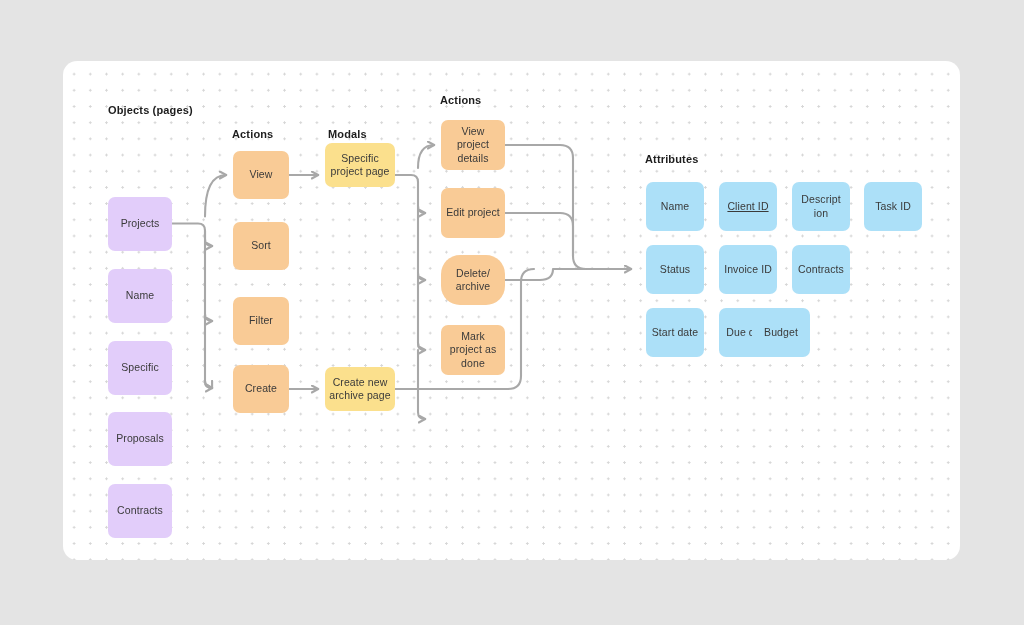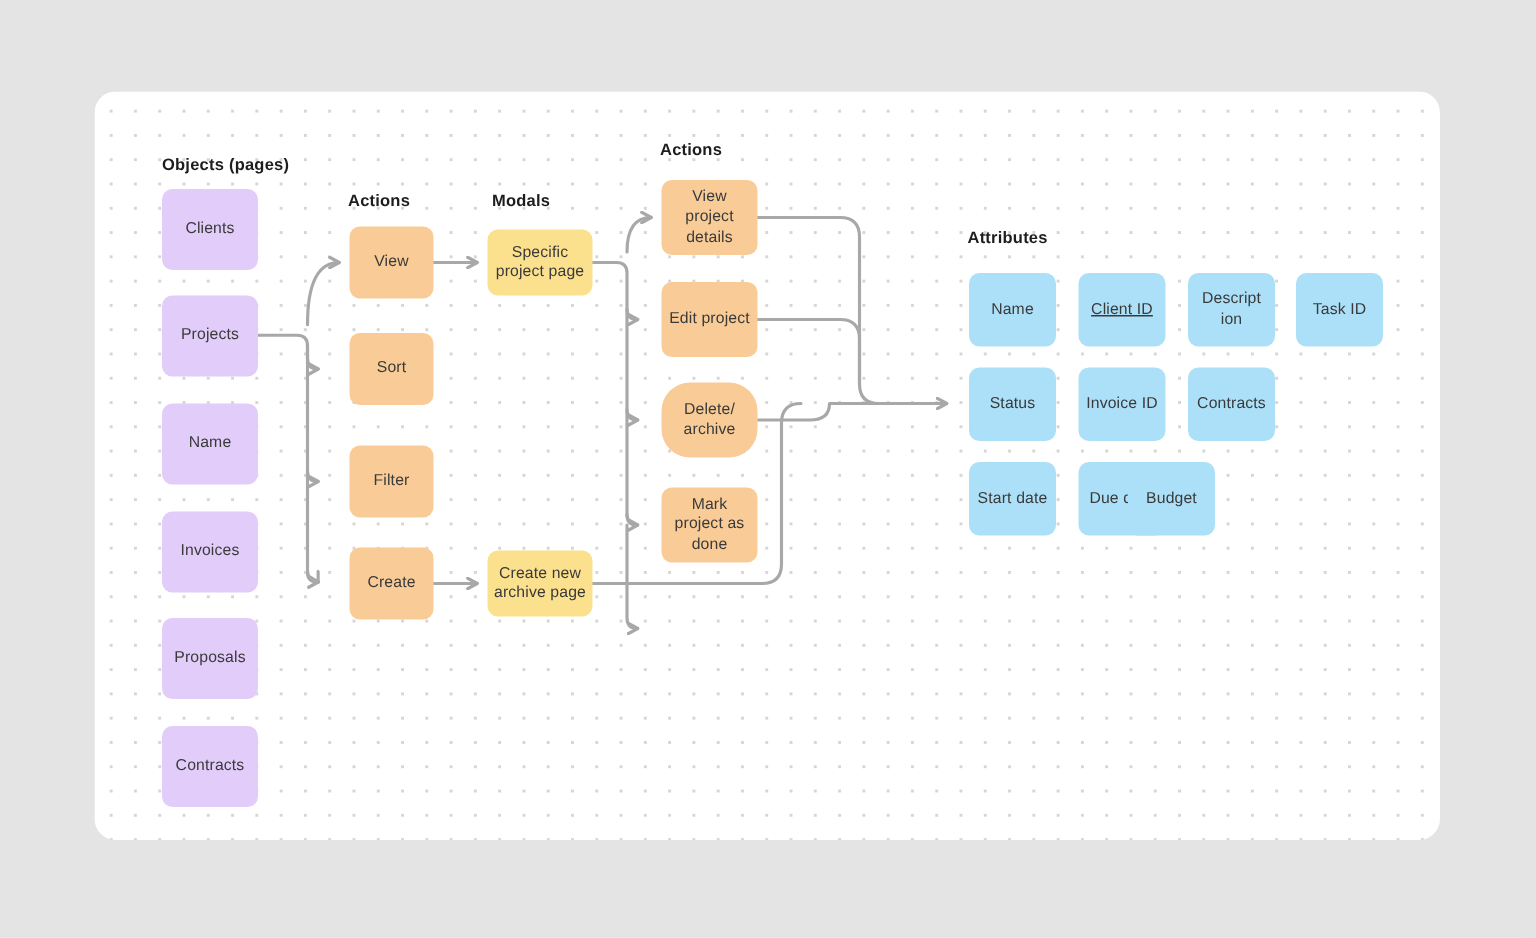--- a/index.html
+++ b/index.html
@@ -101,33 +101,32 @@
       <path d="M395,389 L508,389 Q521,389 521,376 L521,282 Q521,269 534,269"></path>
     </g>
   </svg>
 
   <div class="grp-label" style="left:108px; top:104px;">Objects (pages)</div>
   <div class="grp-label" style="left:232px; top:128px;">Actions</div>
   <div class="grp-label" style="left:328px; top:128px;">Modals</div>
   <div class="grp-label" style="left:440px; top:94px;">Actions</div>
   <div class="grp-label" style="left:645px; top:153px;">Attributes</div>
 
-  <div class="node obj" style="left:108px; top:126px; width:64px; height:54px;">Clients</div>
   <div class="node obj" style="left:108px; top:197px; width:64px; height:54px;">Projects</div>
   <div class="node obj" style="left:108px; top:269px; width:64px; height:54px;">Name</div>
-  <div class="node obj" style="left:108px; top:341px; width:64px; height:54px;">Invoices</div>
+  <div class="node obj" style="left:108px; top:341px; width:64px; height:54px;">Specific</div>
   <div class="node obj" style="left:108px; top:412px; width:64px; height:54px;">Proposals</div>
   <div class="node obj" style="left:108px; top:484px; width:64px; height:54px;">Contracts</div>
 
   <div class="node act" style="left:233px; top:151px; width:56px; height:48px;">View</div>
   <div class="node act" style="left:233px; top:222px; width:56px; height:48px;">Sort</div>
   <div class="node act" style="left:233px; top:297px; width:56px; height:48px;">Filter</div>
   <div class="node act" style="left:233px; top:365px; width:56px; height:48px;">Create</div>
 
-  <div class="node modal" style="left:325px; top:153px; width:70px; height:44px;">Specific project page</div>
+  <div class="node modal" style="left:325px; top:143px; width:70px; height:44px;">Specific project page</div>
   <div class="node modal" style="left:325px; top:367px; width:70px; height:44px;">Create new archive page</div>
 
   <div class="node act" style="left:441px; top:120px; width:64px; height:50px;">View project details</div>
   <div class="node act" style="left:441px; top:188px; width:64px; height:50px;">Edit project</div>
   <div class="node act" style="left:441px; top:255px; width:64px; height:50px;border-radius:19px;">Delete/ archive</div>
   <div class="node act" style="left:441px; top:325px; width:64px; height:50px;">Mark project as done</div>
 
   <div class="node attr" style="left:646px; top:182px; width:58px; height:49px;">Name</div>
   <div class="node attr" style="left:719px; top:182px; width:58px; height:49px;text-decoration:underline;">Client ID</div>
   <div class="node attr" style="left:792px; top:182px; width:58px; height:49px;">Descript ion</div>

